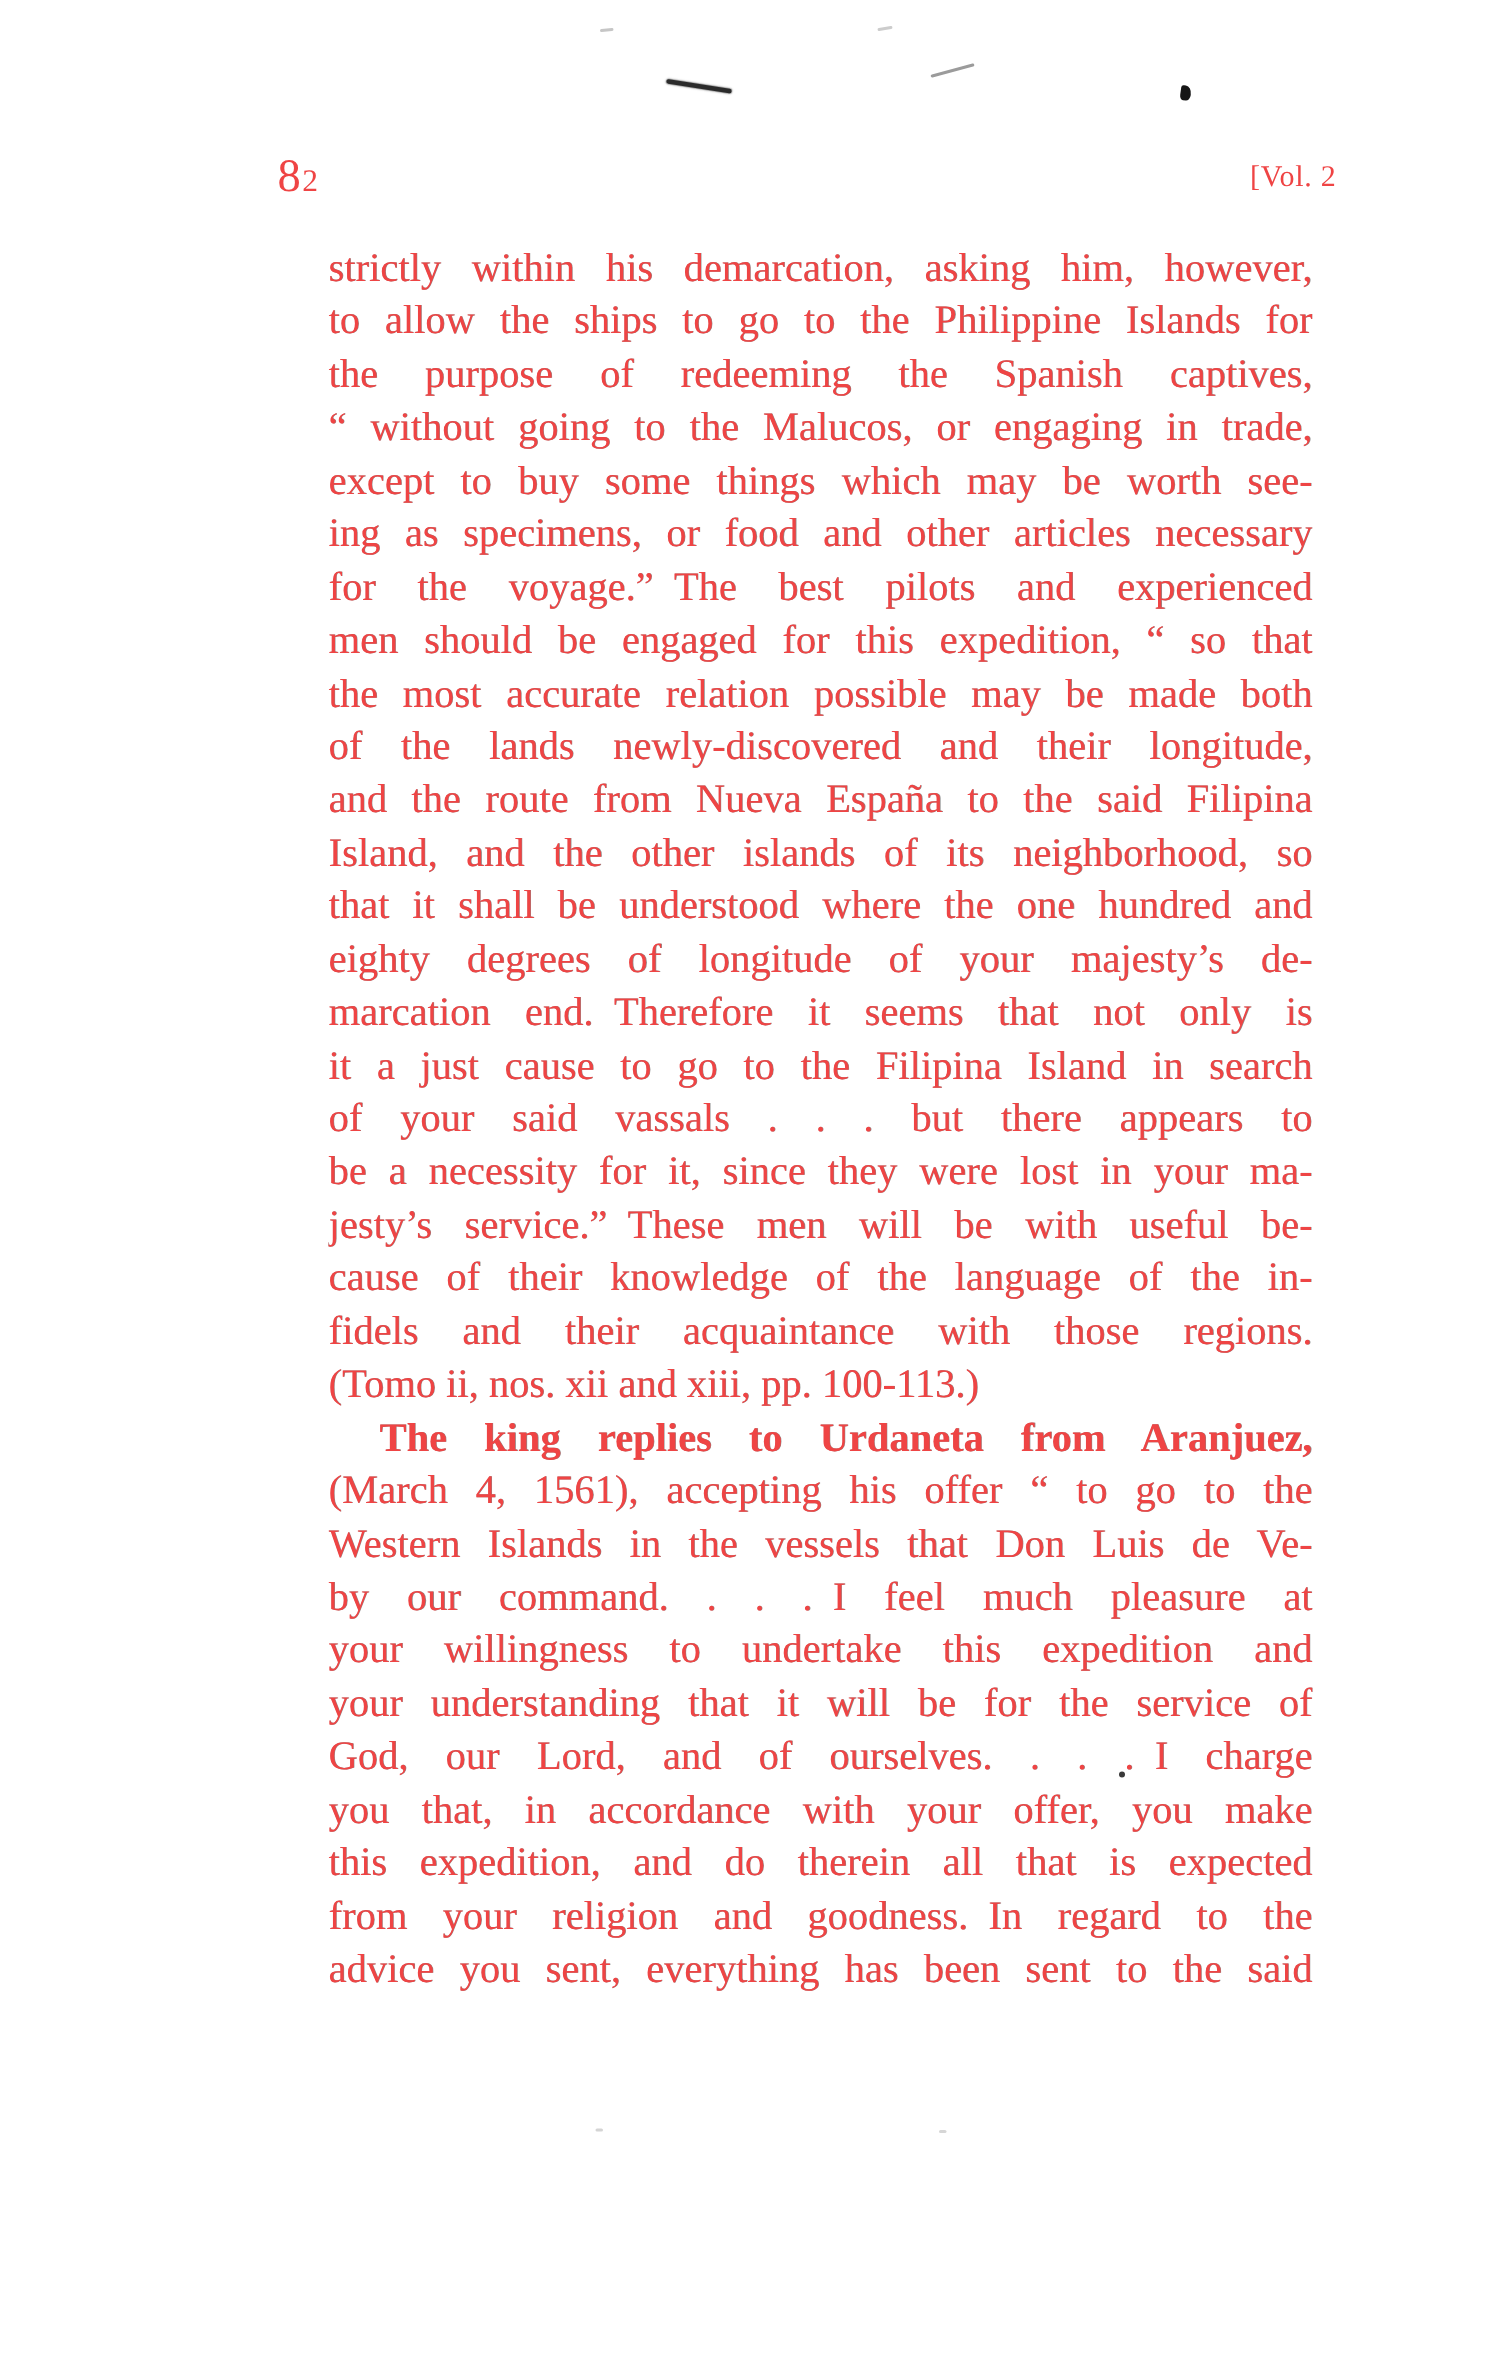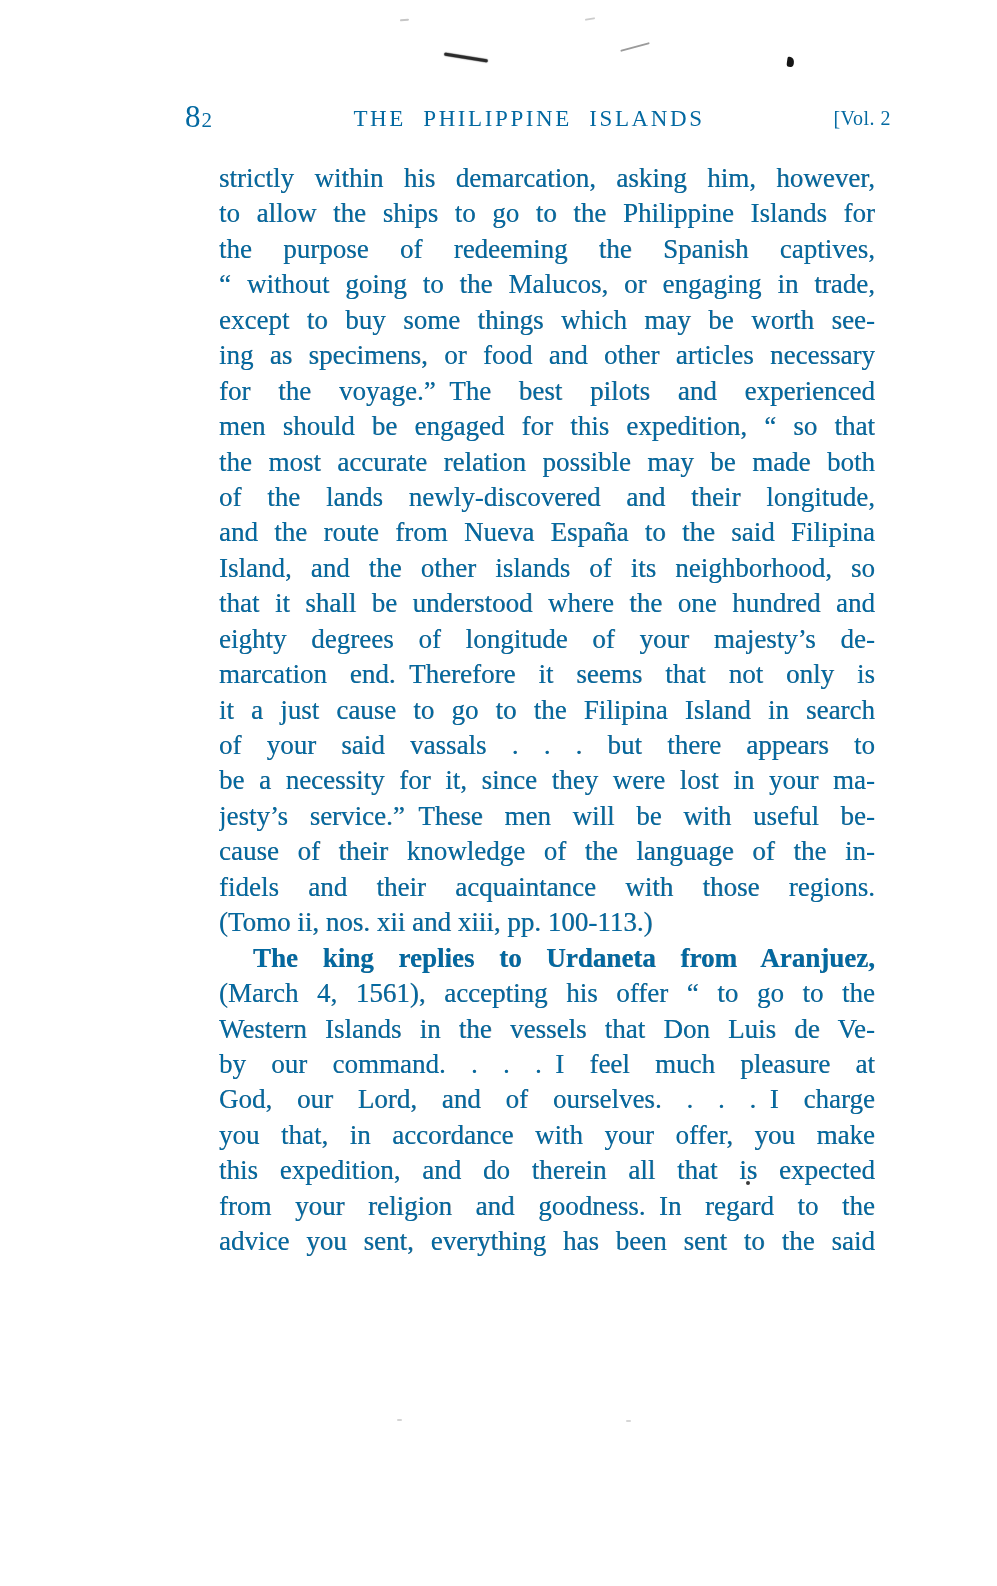--- a/index.html
+++ b/index.html
@@ -2,21 +2,21 @@
 <html><head>
 <meta charset="utf-8">
 <style>
   html,body { margin:0; padding:0; background:#ffffff; }
   .page {
     position:relative;
     width:997px;
     height:1586px;
     background:#ffffff;
     font-family:"Liberation Serif", serif;
-    color:#0369a1;
+    color:#ef4444;
     overflow:hidden;
   }
 
   
   .running-head {
     position:absolute;
     left:183px;
     top:101px;
     width:692px;
     height:34px;
@@ -87,21 +87,20 @@
   <div class="art a-speck2"></div>
   <div class="art a-dash"></div>
   <div class="art a-scratch"></div>
   <div class="art a-blob"></div>
   <div class="art a-dot"></div>
   <div class="art a-speck3"></div>
   <div class="art a-speck4"></div>
 
   <div class="running-head">
     <div class="page-num">82</div>
-    <div class="head-title">THE PHILIPPINE ISLANDS</div>
     <div class="volume">[Vol. 2</div>
   </div>
 
   <div class="body-text">
       <div class="line just">strictly within his demarcation, asking him, however,</div>
       <div class="line just">to allow the ships to go to the Philippine Islands for</div>
       <div class="line just">the purpose of redeeming the Spanish captives,</div>
       <div class="line just">“ without going to the Malucos, or engaging in trade,</div>
       <div class="line just">except to buy some things which may be worth see-</div>
       <div class="line just">ing as specimens, or food and other articles necessary</div>
@@ -118,20 +117,22 @@
       <div class="line just">of your said vassals . . . but there appears to</div>
       <div class="line just">be a necessity for it, since they were lost in your ma-</div>
       <div class="line just">jesty’s service.” These men will be with useful be-</div>
       <div class="line just">cause of their knowledge of the language of the in-</div>
       <div class="line just">fidels and their acquaintance with those regions.</div>
       <div class="line">(Tomo ii, nos. xii and xiii, pp. 100-113.)</div>
       <div class="line just ind">The king replies to Urdaneta from Aranjuez,</div>
       <div class="line just">(March 4, 1561), accepting his offer “ to go to the</div>
       <div class="line just">Western Islands in the vessels that Don Luis de Ve-</div>
       <div class="line just">by our command. . . . I feel much pleasure at</div>
+      <div class="line just">your willingness to undertake this expedition and</div>
+      <div class="line just">your understanding that it will be for the service of</div>
       <div class="line just">God, our Lord, and of ourselves. . . . I charge</div>
       <div class="line just">you that, in accordance with your offer, you make</div>
       <div class="line just">this expedition, and do therein all that is expected</div>
       <div class="line just">from your religion and goodness. In regard to the</div>
       <div class="line just">advice you sent, everything has been sent to the said</div>
     </div>
 
 </div>
 
 </body></html>

